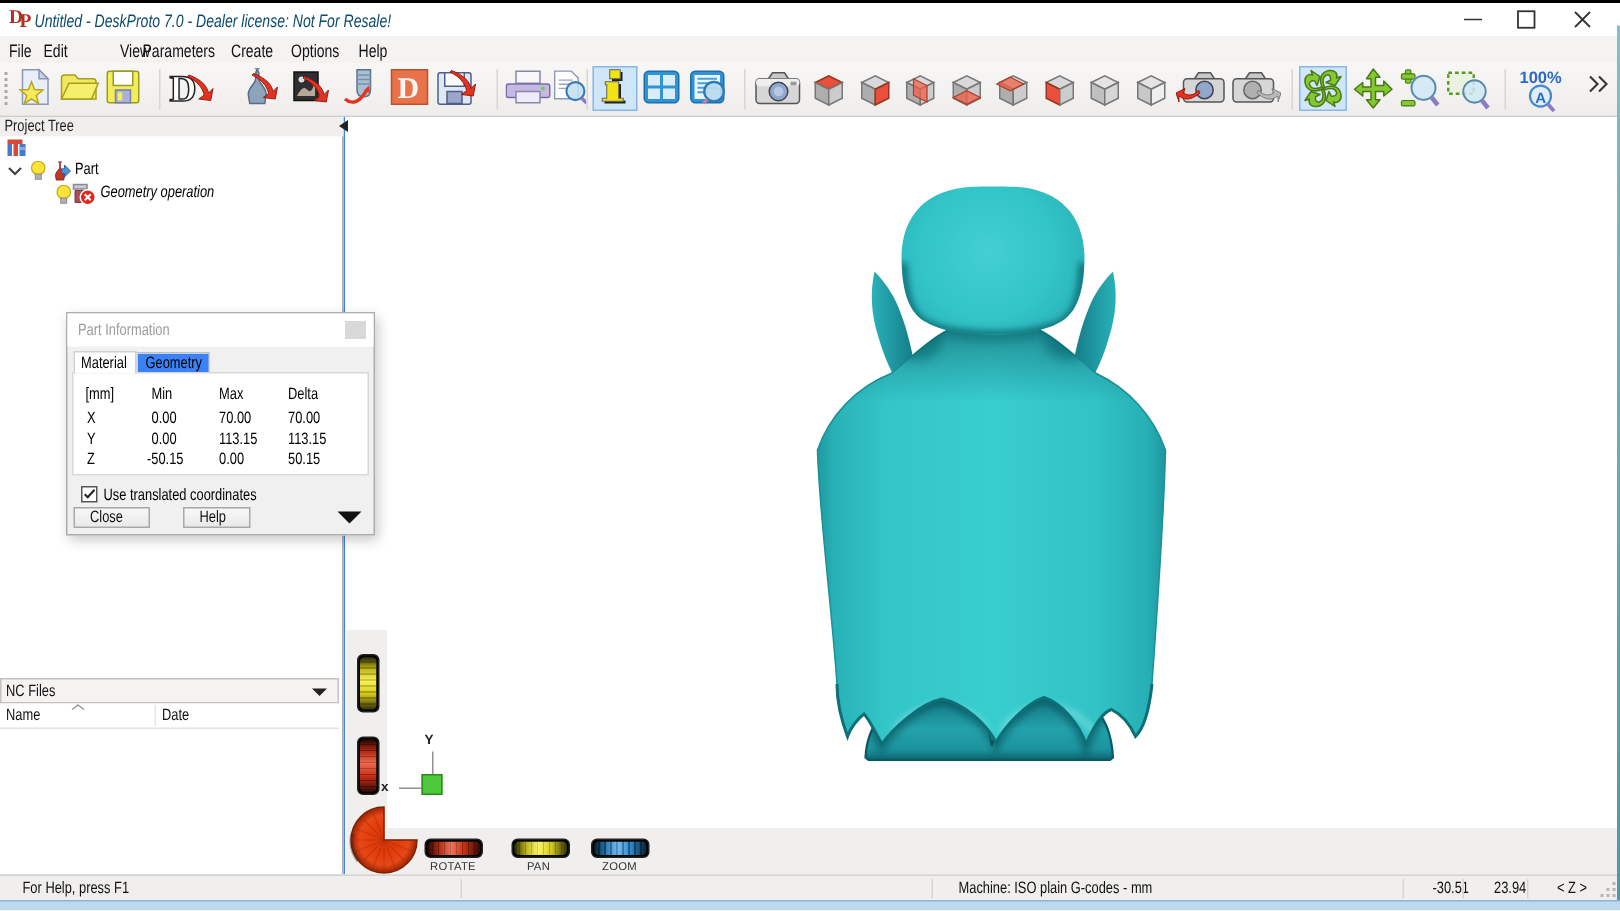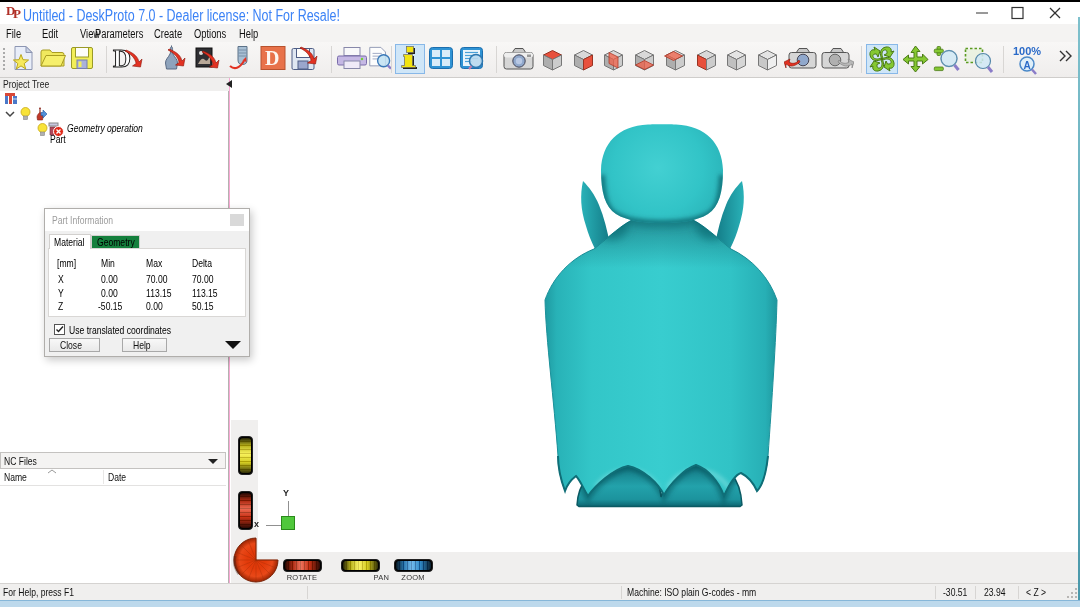--- a/index.html
+++ b/index.html
@@ -2,44 +2,44 @@
 <html><head>
 <meta charset="utf-8">
 <style>
   html,body{margin:0;padding:0;}
   body{width:1080px;height:607px;overflow:hidden;font-family:"Liberation Sans",sans-serif;}
   #app{position:relative;width:1080px;height:607px;background:#fff;}
   .abs{position:absolute;}
   .cx{display:inline-block;transform:scaleX(0.78);transform-origin:0 0;white-space:nowrap;}
   #topstrip{left:0;top:0;width:1080px;height:2px;background:#000;}
   #titlebar{left:0;top:2px;width:1080px;height:22px;background:#fff;}
-  #title-text{left:23px;top:5px;font-size:16px;color:#3b82f6;}
+  #title-text{left:23px;top:5px;font-size:12px;color:#0c4a6e;font-style:italic;}
   #menubar{left:0;top:24px;width:1080px;height:18px;background:#f4f3f2;}
   .menu-item{position:absolute;top:3px;font-size:12px;color:#111;}
   #toolbar{left:0;top:42px;width:1080px;height:35px;background:linear-gradient(#f8f7f6,#efedec);border-bottom:1px solid #cfcdcb;}
   .tsep{position:absolute;top:4px;width:1px;height:27px;background:#d8d6d4;}
   .tbtn{position:absolute;}
-  #main{left:0;top:78px;width:1080px;height:505px;background:#f9a8d4;}
+  #main{left:0;top:78px;width:1080px;height:505px;background:#3b82f6;}
   #lpanel{left:0;top:0;width:229px;height:505px;background:#fff;border-right:1px solid #b4b2b0;box-sizing:border-box;}
   #ptree-hdr{left:0;top:0;width:229px;height:13px;background:#f0efee;font-size:11px;color:#222;}
   #tree{left:0;top:13px;width:228px;height:360px;background:#fff;}
   .trow{position:absolute;left:0;width:228px;height:15px;font-size:11px;color:#000;}
   #ncfiles-hdr{left:0;top:374px;width:226px;height:17px;background:#f4f3f2;border:1px solid #c4c2c0;box-sizing:border-box;font-size:11px;color:#111;}
   #nccols{left:0;top:391px;width:226px;height:16px;background:#fff;border-bottom:1px solid #e3e2e1;font-size:11px;color:#111;}
   #vp{left:230px;top:0;width:850px;height:505px;background:#fff;}
   #vstrip{left:1px;top:342px;width:27px;height:163px;background:#f0efee;}
   #hstrip{left:1px;top:474px;width:849px;height:31px;background:#f0efee;}
   .drumv{position:absolute;width:15px;height:39px;border:1px solid #222;border-radius:4px;box-sizing:border-box;background:#000;}
   .drumv .in{position:absolute;left:1px;top:1px;right:1px;bottom:1px;border-radius:3px;}
   .drumh{position:absolute;width:39px;height:13px;border:1px solid #222;border-radius:4px;box-sizing:border-box;background:#000;}
   .drumh .in{position:absolute;left:1px;top:1px;right:1px;bottom:1px;border-radius:3px;}
   .drumlbl{position:absolute;font-size:7.5px;color:#333;width:60px;text-align:center;letter-spacing:0.2px;}
   #statusbar{left:0;top:583px;width:1080px;height:17px;background:#f0efee;border-top:1px solid #d5d3d1;box-sizing:border-box;font-size:11px;color:#111;}
   .ssep{position:absolute;top:2px;width:1px;height:13px;background:#d7d5d3;}
-  .stxt{position:absolute;top:2px;}
+  .stxt{position:absolute;top:2px;margin-left:12px;}
   #bluestrip{left:0;top:600px;width:1080px;height:7px;background:#bdd9ec;border-top:1px solid #86b7d9;box-sizing:border-box;}
   #dlg{left:44px;top:208px;width:206px;height:149px;background:#f0f0f0;border:1px solid #b0aeab;box-sizing:border-box;box-shadow:2px 3px 8px rgba(0,0,0,0.22);font-size:11px;color:#000;}
   .btn{position:absolute;background:linear-gradient(#f8f8f8,#e9e9e9);border:1px solid #a8a8a8;box-sizing:border-box;text-align:center;font-size:11px;color:#111;}
 </style>
 </head>
 <body>
 <div id="app">
   <div class="abs" id="topstrip"></div>
   <div class="abs" id="titlebar">
     <svg class="abs" style="left:6px;top:2px" width="17" height="17" viewBox="0 0 17 17">
@@ -49,21 +49,21 @@
     <span class="abs" id="title-text"><span class="cx">Untitled - DeskProto 7.0 - Dealer license: Not For Resale!</span></span>
     <svg class="abs" style="left:970px;top:0" width="110" height="22" viewBox="0 0 110 22">
       <line x1="6" y1="11" x2="18" y2="11" stroke="#333" stroke-width="1"></line>
       <rect x="42" y="5.5" width="11" height="11" fill="none" stroke="#333" stroke-width="1.2"></rect>
       <line x1="80" y1="6" x2="90" y2="16" stroke="#333" stroke-width="1.2"></line>
       <line x1="90" y1="6" x2="80" y2="16" stroke="#333" stroke-width="1.2"></line>
     </svg>
   </div>
   <div class="abs" id="menubar">
     <span class="menu-item" style="left:6px"><span class="cx">File</span></span>
-    <span class="menu-item" style="left:42px"><span class="cx">Edit</span></span>
+    <span class="menu-item" style="left:29px"><span class="cx">Edit</span></span>
     <span class="menu-item" style="left:80px"><span class="cx">View</span></span>
     <span class="menu-item" style="left:95px"><span class="cx">Parameters</span></span>
     <span class="menu-item" style="left:154px"><span class="cx">Create</span></span>
     <span class="menu-item" style="left:194px"><span class="cx">Options</span></span>
     <span class="menu-item" style="left:239px"><span class="cx">Help</span></span>
   </div>
   <div class="abs" id="toolbar">
     <div style="position:absolute;left:3px;top:6px;width:2px;height:24px;background:repeating-linear-gradient(#aaa 0 2px,transparent 2px 4px);"></div>
     <svg class="tbtn" style="left:11px;top:3px" width="26" height="26" viewBox="0 0 26 26">
       <path d="M4,1.5 h11 l6,6 V24.5 H4 z" fill="#e9eef9" stroke="#8d96b2"></path>
@@ -264,21 +264,21 @@
           <polyline points="8,3 13,8 8,13"></polyline>
         </g>
     </svg>
   </div>
   <div class="abs" id="main">
     <div class="abs" id="lpanel">
       <div class="abs" id="ptree-hdr">
           <span class="cx" style="position:absolute;left:3px;top:0">Project Tree</span>
         </div>
       <div class="abs" id="tree">
-        <div class="trow" style="top:15px;margin-top:26px;">
+        <div class="trow" style="top:15px;">
             <span class="cx" style="position:absolute;left:50px;top:1px">Part</span>
           </div>
         <div class="trow" style="top:30px;font-style:italic;">
             <span class="cx" style="position:absolute;left:67px;top:1px">Geometry operation</span>
           </div>
         <svg style="position:absolute;left:4px;top:1px" width="15" height="13" viewBox="0 0 15 13">
           <rect x="1" y="4" width="3" height="8" fill="#4a78c8"></rect>
             <rect x="5" y="2" width="3" height="10" fill="#d84838"></rect>
           <rect x="9" y="4" width="4" height="8" fill="#4a78c8"></rect>
             <rect x="1" y="1" width="10" height="3" fill="#d84838"></rect>
@@ -362,21 +362,21 @@
           <div class="in" style="background:
         linear-gradient(90deg, rgba(0,0,0,0.85) 0%, rgba(0,0,0,0.25) 22%, rgba(255,255,255,0.3) 45%, rgba(0,0,0,0.15) 70%, rgba(0,0,0,0.8) 100%),
         repeating-linear-gradient(90deg,#e83818 0 3px,#a82000 3px 4px);"></div>
         </div>
       <div class="drumlbl" style="left:42px;top:495px;">ROTATE</div>
       <div class="drumh" style="left:111px;top:481px;">
           <div class="in" style="background:
         linear-gradient(90deg, rgba(0,0,0,0.85) 0%, rgba(0,0,0,0.25) 22%, rgba(255,255,255,0.3) 45%, rgba(0,0,0,0.15) 70%, rgba(0,0,0,0.8) 100%),
         repeating-linear-gradient(90deg,#f8ef28 0 3px,#c8b800 3px 4px);"></div>
         </div>
-      <div class="drumlbl" style="left:99px;top:495px;text-align:right;">PAN</div>
+      <div class="drumlbl" style="left:99px;top:495px;">PAN</div>
       <div class="drumh" style="left:164px;top:481px;">
           <div class="in" style="background:
         linear-gradient(90deg, rgba(0,0,0,0.85) 0%, rgba(0,0,0,0.25) 22%, rgba(255,255,255,0.3) 45%, rgba(0,0,0,0.15) 70%, rgba(0,0,0,0.8) 100%),
         repeating-linear-gradient(90deg,#38a0e8 0 3px,#1060a8 3px 4px);"></div>
         </div>
       <div class="drumlbl" style="left:153px;top:495px;">ZOOM</div>
       <div style="position:absolute;left:53px;top:410px;font-size:9px;font-weight:bold;color:#222;">Y</div>
       <div style="position:absolute;left:58px;top:423px;width:1px;height:15px;background:#909090;"></div>
       <div style="position:absolute;left:24px;top:441px;font-size:9px;font-weight:bold;color:#222;">x</div>
       <div style="position:absolute;left:36px;top:447px;width:15px;height:1px;background:#909090;"></div>
@@ -478,21 +478,21 @@
         <polygon points="8,1 8,9 2,5" fill="#222"></polygon>
       </svg>
   </div>
   <div class="abs" id="dlg">
     <div style="position:absolute;left:0;top:0;width:204px;height:22px;background:#fff;"></div>
     <span class="cx" style="position:absolute;left:7px;top:5px;color:#9c9c9c;">Part Information</span>
     <div style="position:absolute;left:185px;top:5px;width:14px;height:12px;background:#d9d9d9;"></div>
     <div style="position:absolute;left:4px;top:25px;width:42px;height:15px;background:#fff;border:1px solid #d2d0ce;border-bottom:none;box-sizing:border-box;z-index:2;">
         <span class="cx" style="position:absolute;left:4px;top:1px;">Material</span>
       </div>
-    <div style="position:absolute;left:46px;top:26px;width:49px;height:14px;background:#15803d;border:1px solid #d2d0ce;box-sizing:border-box;">
+    <div style="position:absolute;left:46px;top:26px;width:49px;height:14px;background:#3b82f6;border:1px solid #d2d0ce;box-sizing:border-box;">
         <span class="cx" style="position:absolute;left:5px;top:0px;">Geometry</span>
       </div>
     <div style="position:absolute;left:3px;top:39px;width:198px;height:69px;background:#fff;border:1px solid #d9d7d5;box-sizing:border-box;"></div>
     <span class="cx" style="position:absolute;left:12px;top:48px;">[mm]</span>
     <span class="cx" style="position:absolute;left:56px;top:48px;">Min</span>
     <span class="cx" style="position:absolute;left:101px;top:48px;">Max</span>
     <span class="cx" style="position:absolute;left:147px;top:48px;">Delta</span>
     <span class="cx" style="position:absolute;left:13px;top:64px;">X</span>
     <span class="cx" style="position:absolute;left:56px;top:64px;">0.00</span>
     <span class="cx" style="position:absolute;left:101px;top:64px;">70.00</span>

